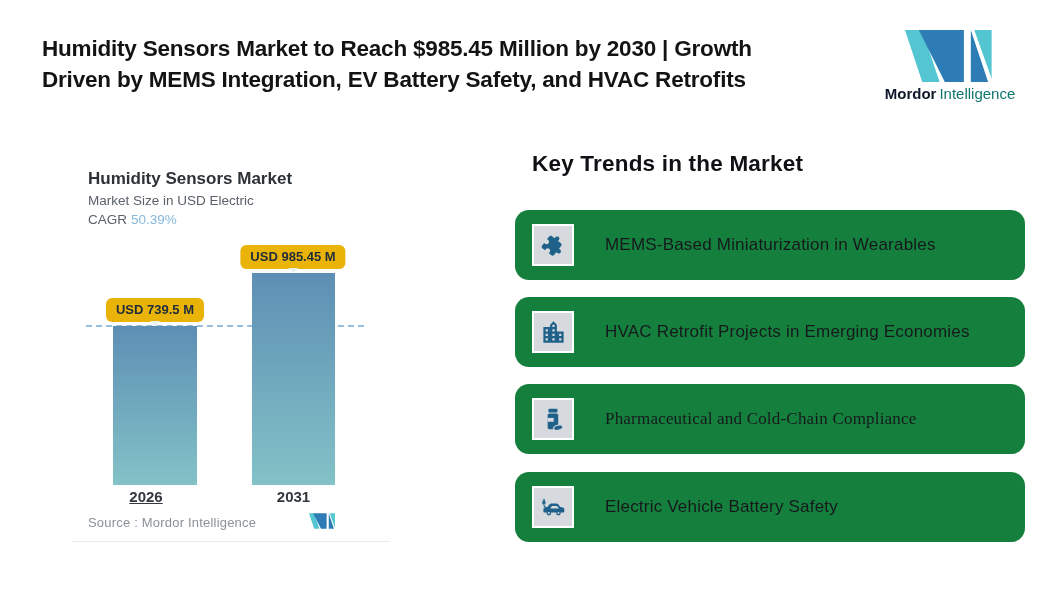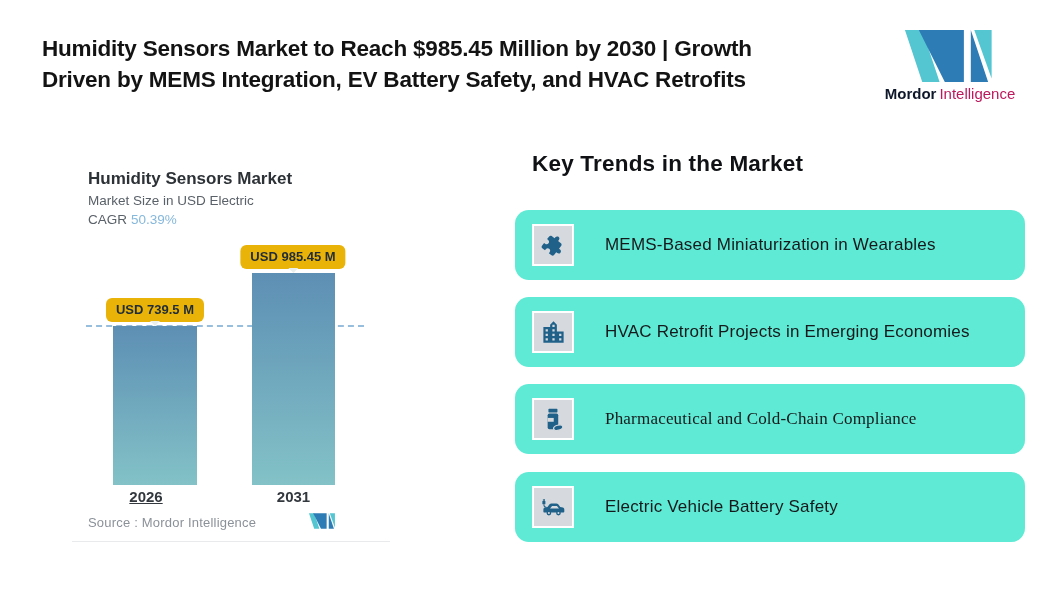--- a/index.html
+++ b/index.html
@@ -9,21 +9,21 @@
   }
   
   .main-title{
     position:absolute;left:42px;top:33px;width:830px;
     font-size:22.5px;line-height:31px;font-weight:700;color:#131313;letter-spacing:-0.2px;
   }
   .brand{position:absolute;left:884px;top:30px;width:132px;text-align:center;}
   .brand svg{display:block;margin:0 auto;}
   .brand-name{font-size:15px;margin-top:3px;white-space:nowrap;}
   .brand-name .b1{font-weight:700;color:#0f172a;}
-  .brand-name .b2{font-weight:400;color:#be185d;margin-left:3px;}
+  .brand-name .b2{font-weight:400;color:#0f766e;margin-left:3px;}
   
   .chart-title{position:absolute;left:88px;top:169px;font-size:17px;font-weight:700;color:#2d3237;text-align:right;}
   .chart-subtitle{position:absolute;left:88px;top:193px;font-size:13.5px;color:#5a6169;}
   .cagr-line{position:absolute;left:88px;top:212px;font-size:13.5px;color:#5a6169;}
   .cagr-line .cagr-val{color:#86b8dc;margin-left:4px;}
   .ref-line{position:absolute;left:86px;width:278px;border-top:2px dashed #97bedd;height:0;}
   .bar{position:absolute;background:linear-gradient(180deg,#5d8fb4 0%,#83c2c7 100%);}
   .bar.b0{left:113px;width:84px;}
   .bar.b1{left:252px;width:83px;}
   .pill{
@@ -39,21 +39,21 @@
   .pill.p1{left:293px;}
   .year{position:absolute;top:488px;font-size:15px;font-weight:700;color:#33383f;text-align:center;}
   .year.y0{left:104px;width:84px;text-decoration:underline;}
   .year.y1{left:252px;width:83px;}
   .source{position:absolute;left:88px;top:515px;font-size:13px;color:#8b9199;letter-spacing:0.2px;}
   .mini-logo{position:absolute;left:309px;top:513px;}
   .chart-divider{position:absolute;left:72px;top:541px;width:318px;height:1px;background:#e9eaec;}
   
   .trends-heading{position:absolute;left:532px;top:151px;font-size:22.5px;font-weight:700;color:#0f1114;letter-spacing:0.2px;}
   .trend-card{
-    position:absolute;left:515px;width:510px;height:70px;background:#5eead4;border-radius:14px;
+    position:absolute;left:515px;width:510px;height:70px;background:#15803d;border-radius:14px;
     display:flex;align-items:center;padding:0 14px 0 17px;box-sizing:border-box;
   }
   .icon-tile{
     width:42px;height:42px;background:#d6dade;border:2.5px solid #ffffff;box-sizing:border-box;
     display:flex;align-items:center;justify-content:center;flex:0 0 auto;
   }
   .icon-tile svg{width:27px;height:27px;}
   .trend-label{font-size:17px;color:#16191c;margin-left:31px;letter-spacing:0.2px;white-space:nowrap;}
   .ic{fill:#20618a;}
 </style>

